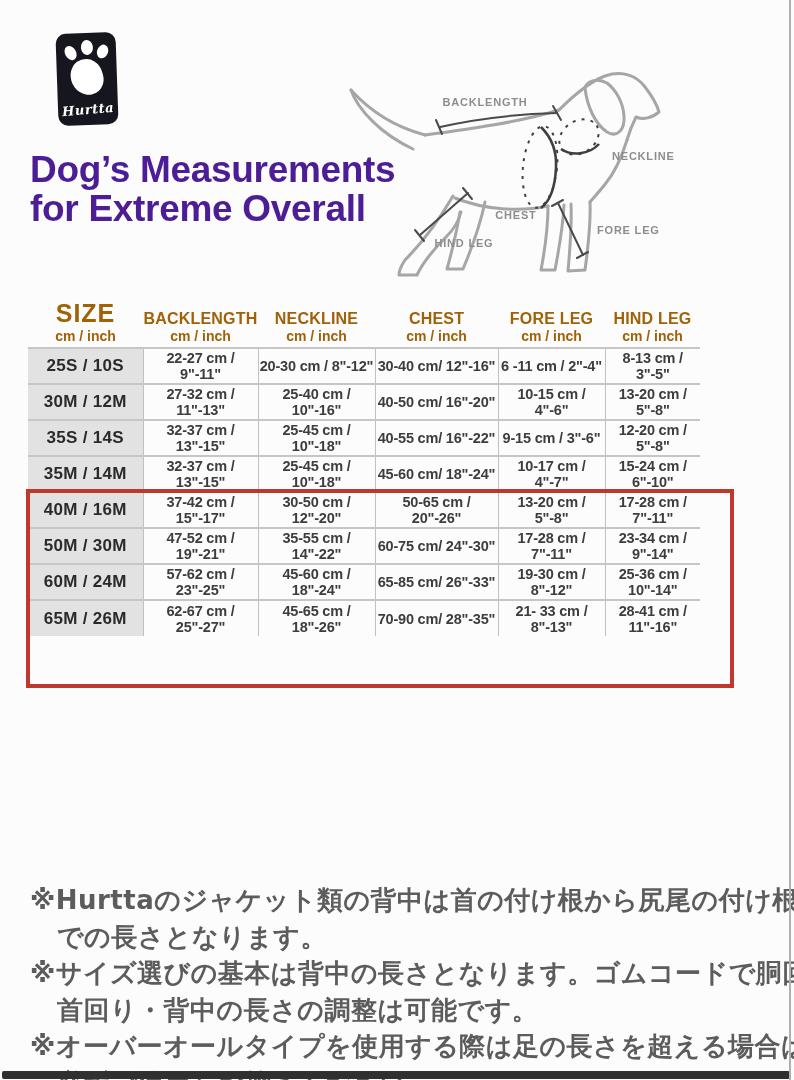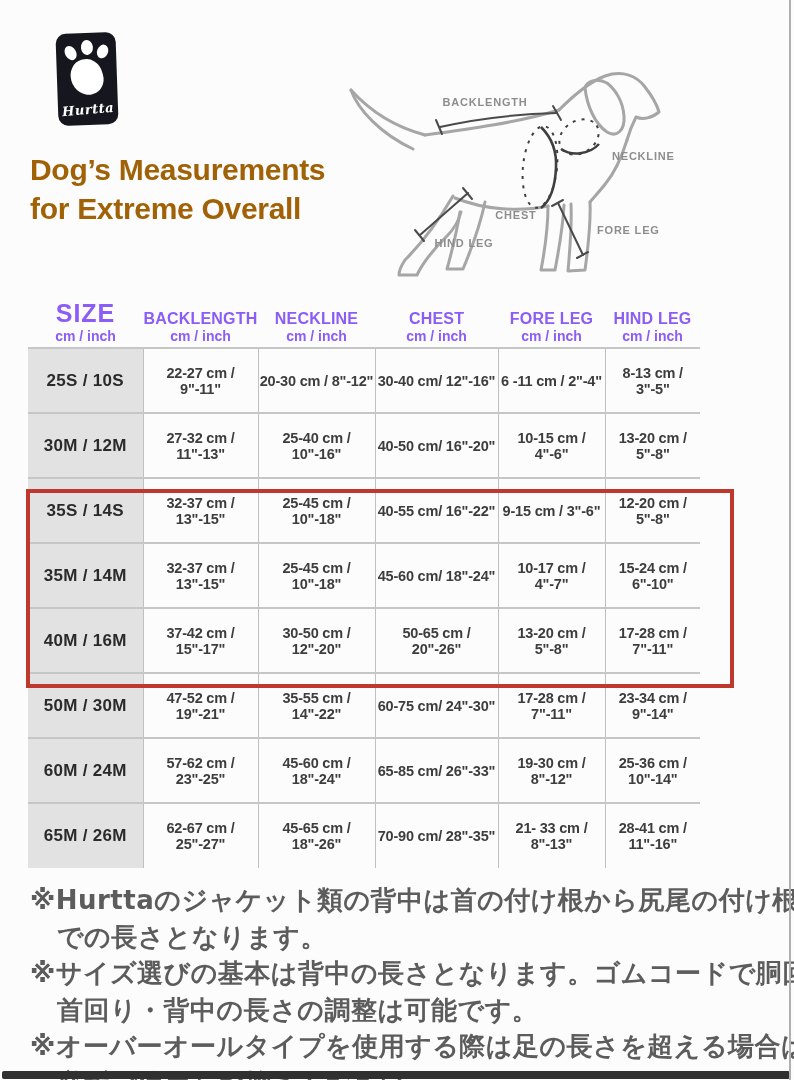--- a/index.html
+++ b/index.html
@@ -18,36 +18,36 @@
   .logo .t1{left:9px;top:12px;width:11px;height:15px;transform:rotate(-28deg);}
   .logo .t2{left:25px;top:7px;width:12px;height:15px;transform:rotate(-4deg);}
   .logo .t3{left:41px;top:12px;width:11px;height:14px;transform:rotate(24deg);}
   .logo .script{
     position:absolute;left:0;right:0;bottom:8px;text-align:center;color:#fff;
     font-family:"DejaVu Serif", serif;font-style:italic;font-weight:700;font-size:13px;
     transform:rotate(-3deg);letter-spacing:.5px;
   }
   
   .title{
-    position:absolute;left:30px;top:150px;color:#a16207;
-    font-size:30px;line-height:39px;font-weight:800;letter-spacing:-.3px;
+    position:absolute;left:30px;top:150px;color:#4c1d95;
+    font-size:37px;line-height:39px;font-weight:800;letter-spacing:-.3px;
   }
   
   .diagram{position:absolute;left:335px;top:52px;width:455px;height:248px;}
   
   .size-table{
     position:absolute;left:28px;top:298px;width:672px;
     border-collapse:collapse;table-layout:fixed;
   }
   .size-table thead tr{height:50px;}
-  .size-table th{vertical-align:bottom;padding:0 0 3px 0;color:#8b5cf6;font-weight:800;text-align:center;}
+  .size-table th{vertical-align:bottom;padding:0 0 3px 0;color:#a16207;font-weight:800;text-align:center;}
   .size-table th .h-label{display:block;font-size:16px;letter-spacing:.2px;}
   .size-table th.size-h .h-label{font-size:25px;letter-spacing:1px;}
   .size-table th .h-unit{display:block;font-size:14px;font-weight:700;}
-  .size-table tbody tr{height:65px;}
+  .size-table tbody tr{height:36px;}
   .size-table tbody td{
     border-top:2px solid #c6c6c6;border-right:1.5px solid #c0c0c0;
     text-align:center;vertical-align:middle;
     font-size:14.5px;font-weight:700;color:#3d3d3d;letter-spacing:-.2px;
   }
   .size-table tbody td:last-child{border-right:none;}
   .size-table tbody td.size-cell{
     background:#e2e2e2;font-size:17px;font-weight:800;color:#2a2a2a;letter-spacing:.3px;
   }
   

